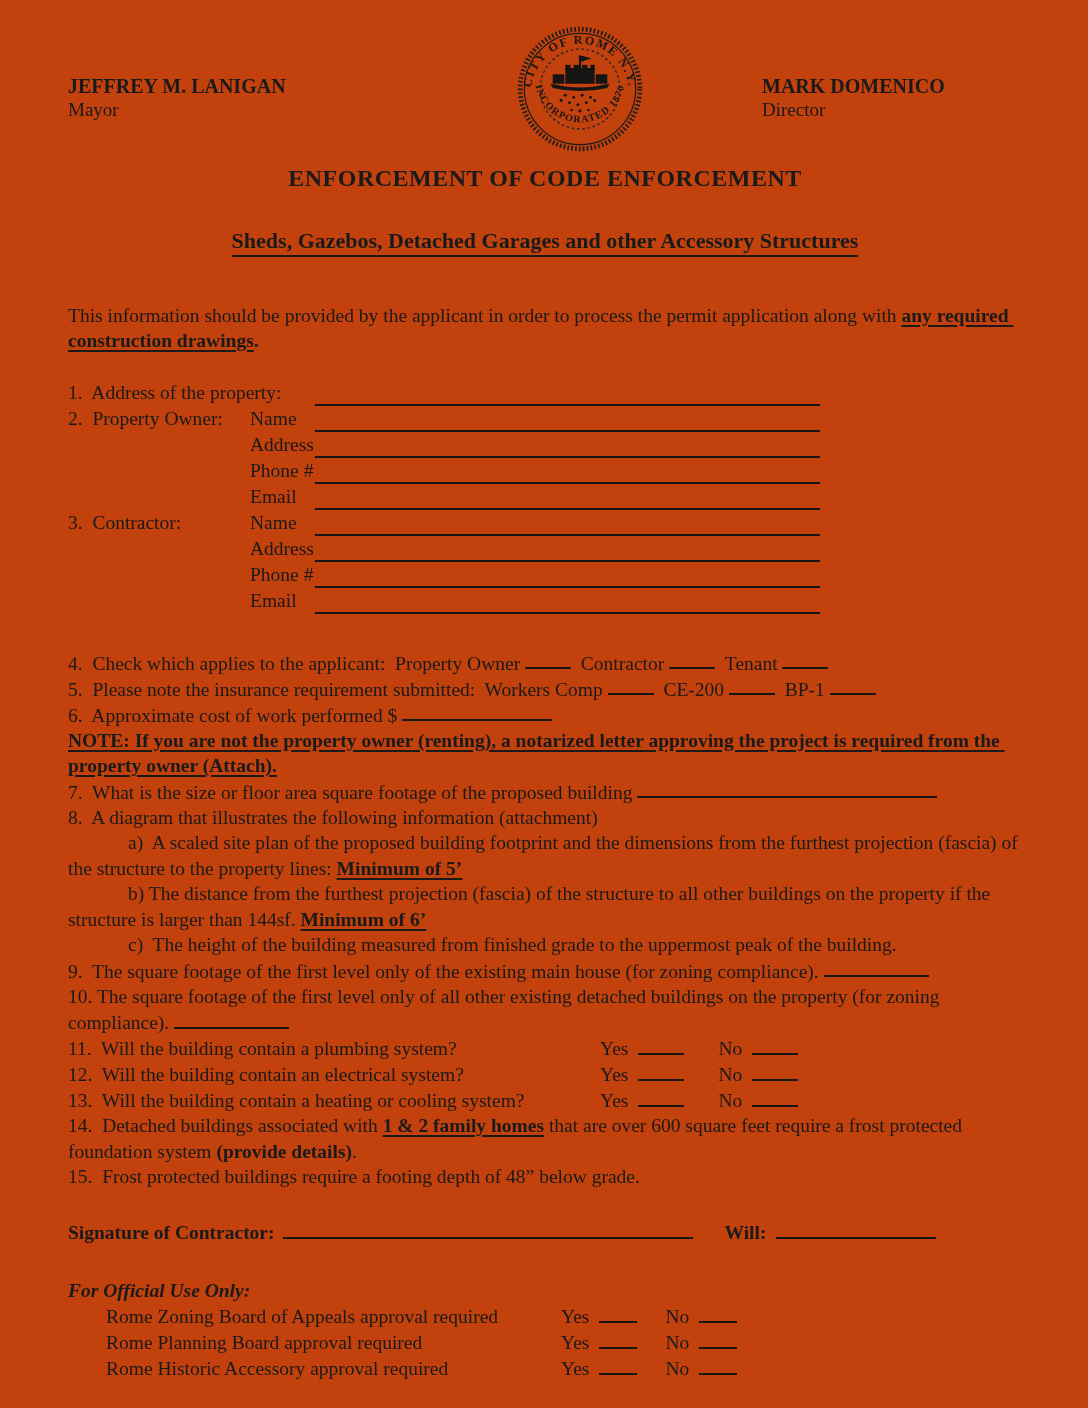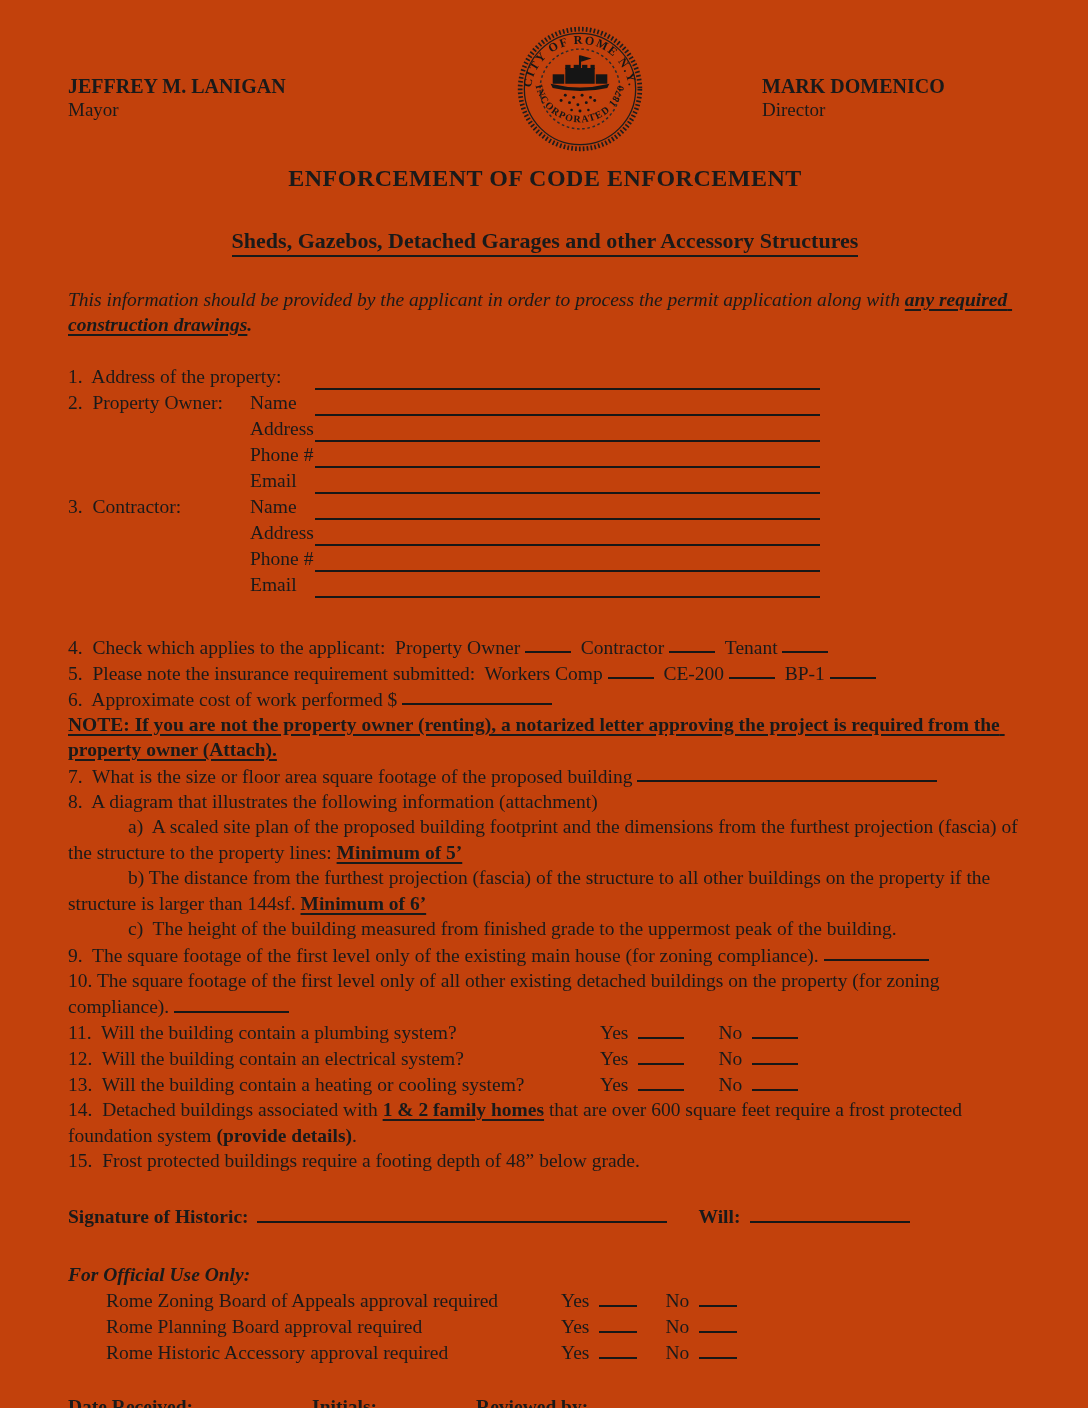--- a/index.html
+++ b/index.html
@@ -29,21 +29,21 @@
   .dept-title {
     text-align:center; font-weight:bold; font-size:24px;
     letter-spacing:0.5px; margin-top:12px; line-height:28px;
   }
   .form-title-wrap { text-align:center; margin-top:36px; }
   .form-title {
     font-weight:bold; font-size:22px; line-height:26px;
     border-bottom:2.5px solid #1a1a1a; padding-bottom:2px;
   }
 
-  .intro { margin:32px 0 0 0;font-style:italic; }
+  .intro { margin:48px 0 0 0; }
   .bold { font-weight:bold; }
   .bold-underline { font-weight:bold; text-decoration:underline; text-decoration-thickness:2px; text-underline-offset:3px; }
 
   
   .blank {
     display:inline-block;
     border-bottom:2px solid #171717;
     height:0.9em;
     vertical-align:baseline;
   }
@@ -243,21 +243,21 @@
       <span class="qlbl qno" data-bind="form.questions.no_label">No</span>
       <span class="blank b46"></span>
     </div>
 
     <p class="para"><span data-bind="form.item14.pre">14.  Detached buildings associated with </span><span class="bold-underline" data-bind="form.item14.emphasis">1 &amp; 2 family homes</span><span data-bind="form.item14.mid"> that are over 600 square feet require a frost protected foundation system </span><span class="bold" data-bind="form.item14.bold">(provide details)</span><span data-bind="form.item14.post">.</span></p>
 
     <p class="para" data-bind="form.item15">15.  Frost protected buildings require a footing depth of 48” below grade.</p>
   </div>
 
   <div class="sig-row">
-    <span class="sig-label" data-bind="form.signature.label">Signature of Historic:</span>
+    <span class="sig-label" data-bind="form.signature.label">Signature of Contractor:</span>
     <span class="blank b410"></span>
     <span class="date-label" data-bind="form.signature.date_label">Will:</span>
     <span class="blank b160"></span>
   </div>
 
   <div class="official-use">
     <div class="ou-heading" data-bind="official_use.heading">For Official Use Only:</div>
     <div class="ou-row">
       <span class="ou-q" data-bind="official_use.rows.0">Rome Zoning Board of Appeals approval required</span>
       <span class="qlbl" data-bind="official_use.yes_label">Yes</span>

